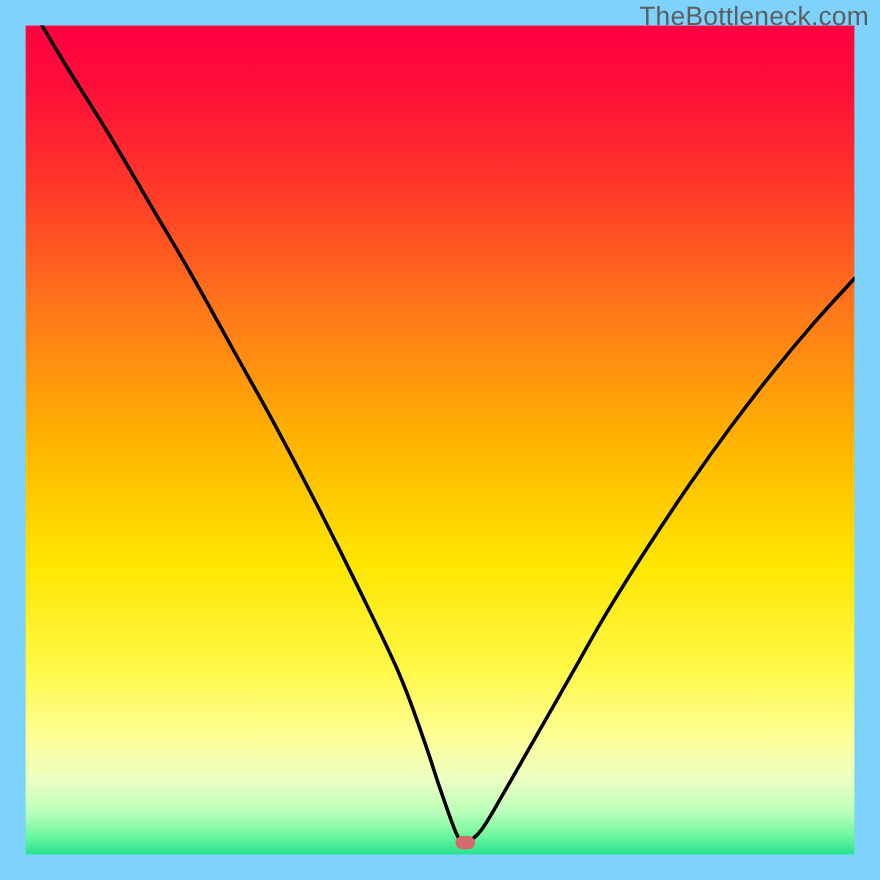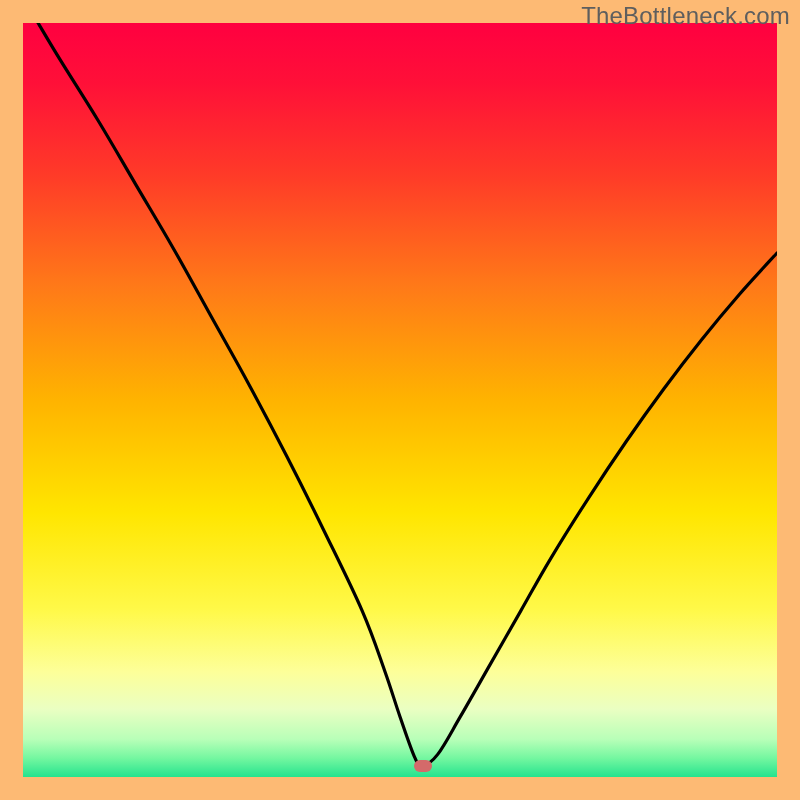--- a/index.html
+++ b/index.html
@@ -8,21 +8,21 @@
     width: 800px;
     height: 800px;
     overflow: hidden;
     background: #000;
     font-family: Arial, Helvetica, sans-serif;
   }
   .frame {
     position: relative;
     width: 800px;
     height: 800px;
-    background: #fdba74;
+    background: #7dd3fc;
   }
   .plot {
     position: absolute;
     left: 23px;
     top: 23px;
     width: 754px;
     height: 754px;
     overflow: hidden;
   }
   .watermark {

